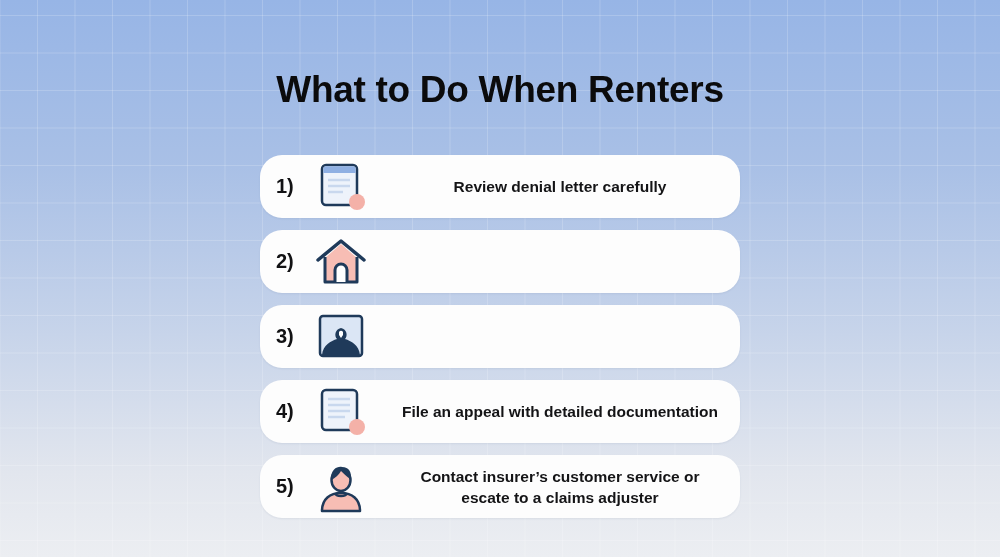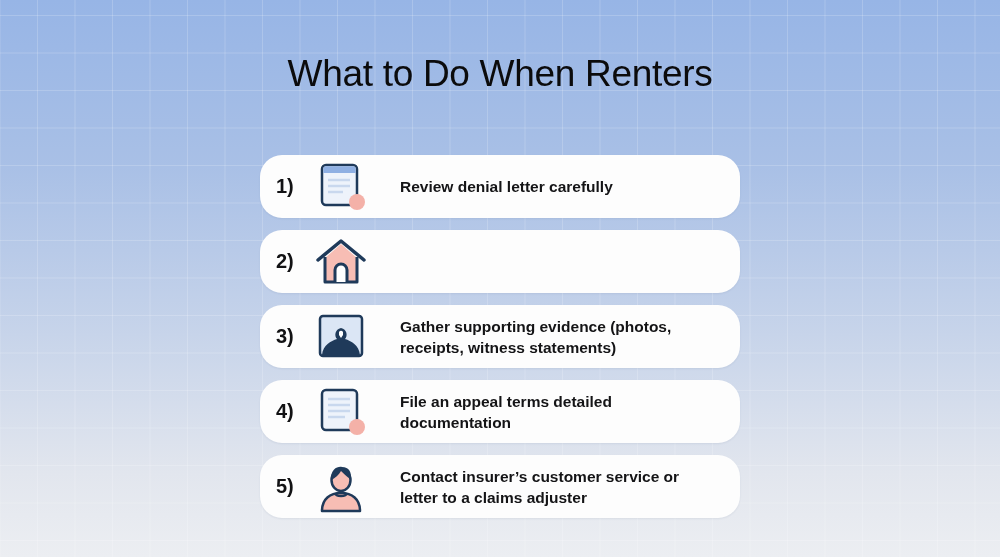--- a/index.html
+++ b/index.html
@@ -13,42 +13,42 @@
     background-image:
       linear-gradient(to right, rgba(255,255,255,0.18) 1px, transparent 1px),
       linear-gradient(to bottom, rgba(255,255,255,0.18) 1px, transparent 1px);
     background-size: 37.5px 37.5px;
     background-position: -0.5px 15px;
     pointer-events: none;
   }
   .title {
     position: absolute; left: 0; right: 0; top: 52px;
     text-align: center; color: #0b0b0c;
-    font-weight: 400; font-size: 37px; line-height: 44px; letter-spacing: -0.3px;
-    margin: 0;
+    font-weight: 700; font-size: 37px; line-height: 44px; letter-spacing: -0.3px;
+    margin: 16px;
   }
   .title span { display: block; }
   .steps { position: absolute; left: 260px; top: 155px; width: 480px; }
   .card {
     position: relative; height: 63px; background: #fdfdfd;
     border-radius: 22px; margin-bottom: 12px;
     box-shadow: 0 1px 2px rgba(40,60,100,0.08);
     display: flex; align-items: center;
   }
   .num {
     position: absolute; left: 16px; width: 30px;
     font-weight: 700; font-size: 20px; color: #121214;
   }
   .icon {
     position: absolute; left: 53px; width: 56px; height: 56px;
     display: flex; align-items: center; justify-content: center;
   }
   .text {
     position: absolute; left: 140px; right: 20px;
-    font-weight: 700; font-size: 15.5px; line-height: 21px; color: #141416;
+    font-weight: 700; font-size: 15.5px; line-height: 21px; color: #141416; text-align: center;
   }
 </style>
 </head>
 <body>
 
 <div class="grid"></div>
 
 <h1 class="title">
   <span>What to Do When Renters</span>
 </h1>
@@ -84,44 +84,43 @@
 
   <div class="card">
     <span class="num">3)</span>
     <span class="icon">
       <svg width="56" height="56" viewBox="0 0 56 56">
         <rect x="7" y="7" width="42" height="40" rx="3" fill="#dbe6f5" stroke="#1f3a5a" stroke-width="2.5"></rect>
         <path d="M9 46 C10 36 18 32 24 30 C21 27 22 20 28 19 C34 20 35 27 32 30 C38 32 46 36 47 46 Z" fill="#1f3a5a"></path>
         <path d="M26 23 a2.5 3 0 0 1 4 0 v3 l-2 3 l-2 -3 z" fill="#ffffff"></path>
       </svg>
     </span>
-    <span class="text">Gather supporting evidence (photos, receipts, witness statements)</span>
   </div>
 
   <div class="card">
     <span class="num">4)</span>
     <span class="icon">
       <svg width="56" height="56" viewBox="0 0 56 56">
         <rect x="9" y="6" width="35" height="40" rx="4" fill="#eef3fb" stroke="#1f3a5a" stroke-width="2.5"></rect>
         <line x1="15" y1="15" x2="37" y2="15" stroke="#c9d8ee" stroke-width="2.5"></line>
         <line x1="15" y1="21" x2="37" y2="21" stroke="#c9d8ee" stroke-width="2.5"></line>
         <line x1="15" y1="27" x2="37" y2="27" stroke="#c9d8ee" stroke-width="2.5"></line>
         <line x1="15" y1="33" x2="32" y2="33" stroke="#c9d8ee" stroke-width="2.5"></line>
         <circle cx="44" cy="43" r="8" fill="#f4b1a8"></circle>
       </svg>
     </span>
-    <span class="text">File an appeal terms detailed documentation</span>
+    <span class="text">File an appeal with detailed documentation</span>
   </div>
 
   <div class="card">
     <span class="num">5)</span>
     <span class="icon">
       <svg width="56" height="56" viewBox="0 0 56 56">
         <path d="M9 52 C9 40 17 34 28 34 C39 34 47 40 47 52 Z" fill="#f7bdb4" stroke="#1f3a5a" stroke-width="2.5" stroke-linejoin="round"></path>
         <path d="M22 34 C23 38 33 38 34 34" fill="none" stroke="#1f3a5a" stroke-width="2.5"></path>
         <ellipse cx="28" cy="21" rx="9.5" ry="11" fill="#f7bdb4" stroke="#1f3a5a" stroke-width="2.5"></ellipse>
         <path d="M18.5 21 C17 10 25 7 29 8 C36 8 39 13 37.5 20 C34 18 30 14 28 12 C26 16 22 19 18.5 21 Z" fill="#1f3a5a"></path>
       </svg>
     </span>
-    <span class="text">Contact insurer’s customer service or letter to a claims adjuster</span>
+    <span class="text">Contact insurer’s customer service or escate to a claims adjuster</span>
   </div>
 
 </div>
 
 </body></html>

